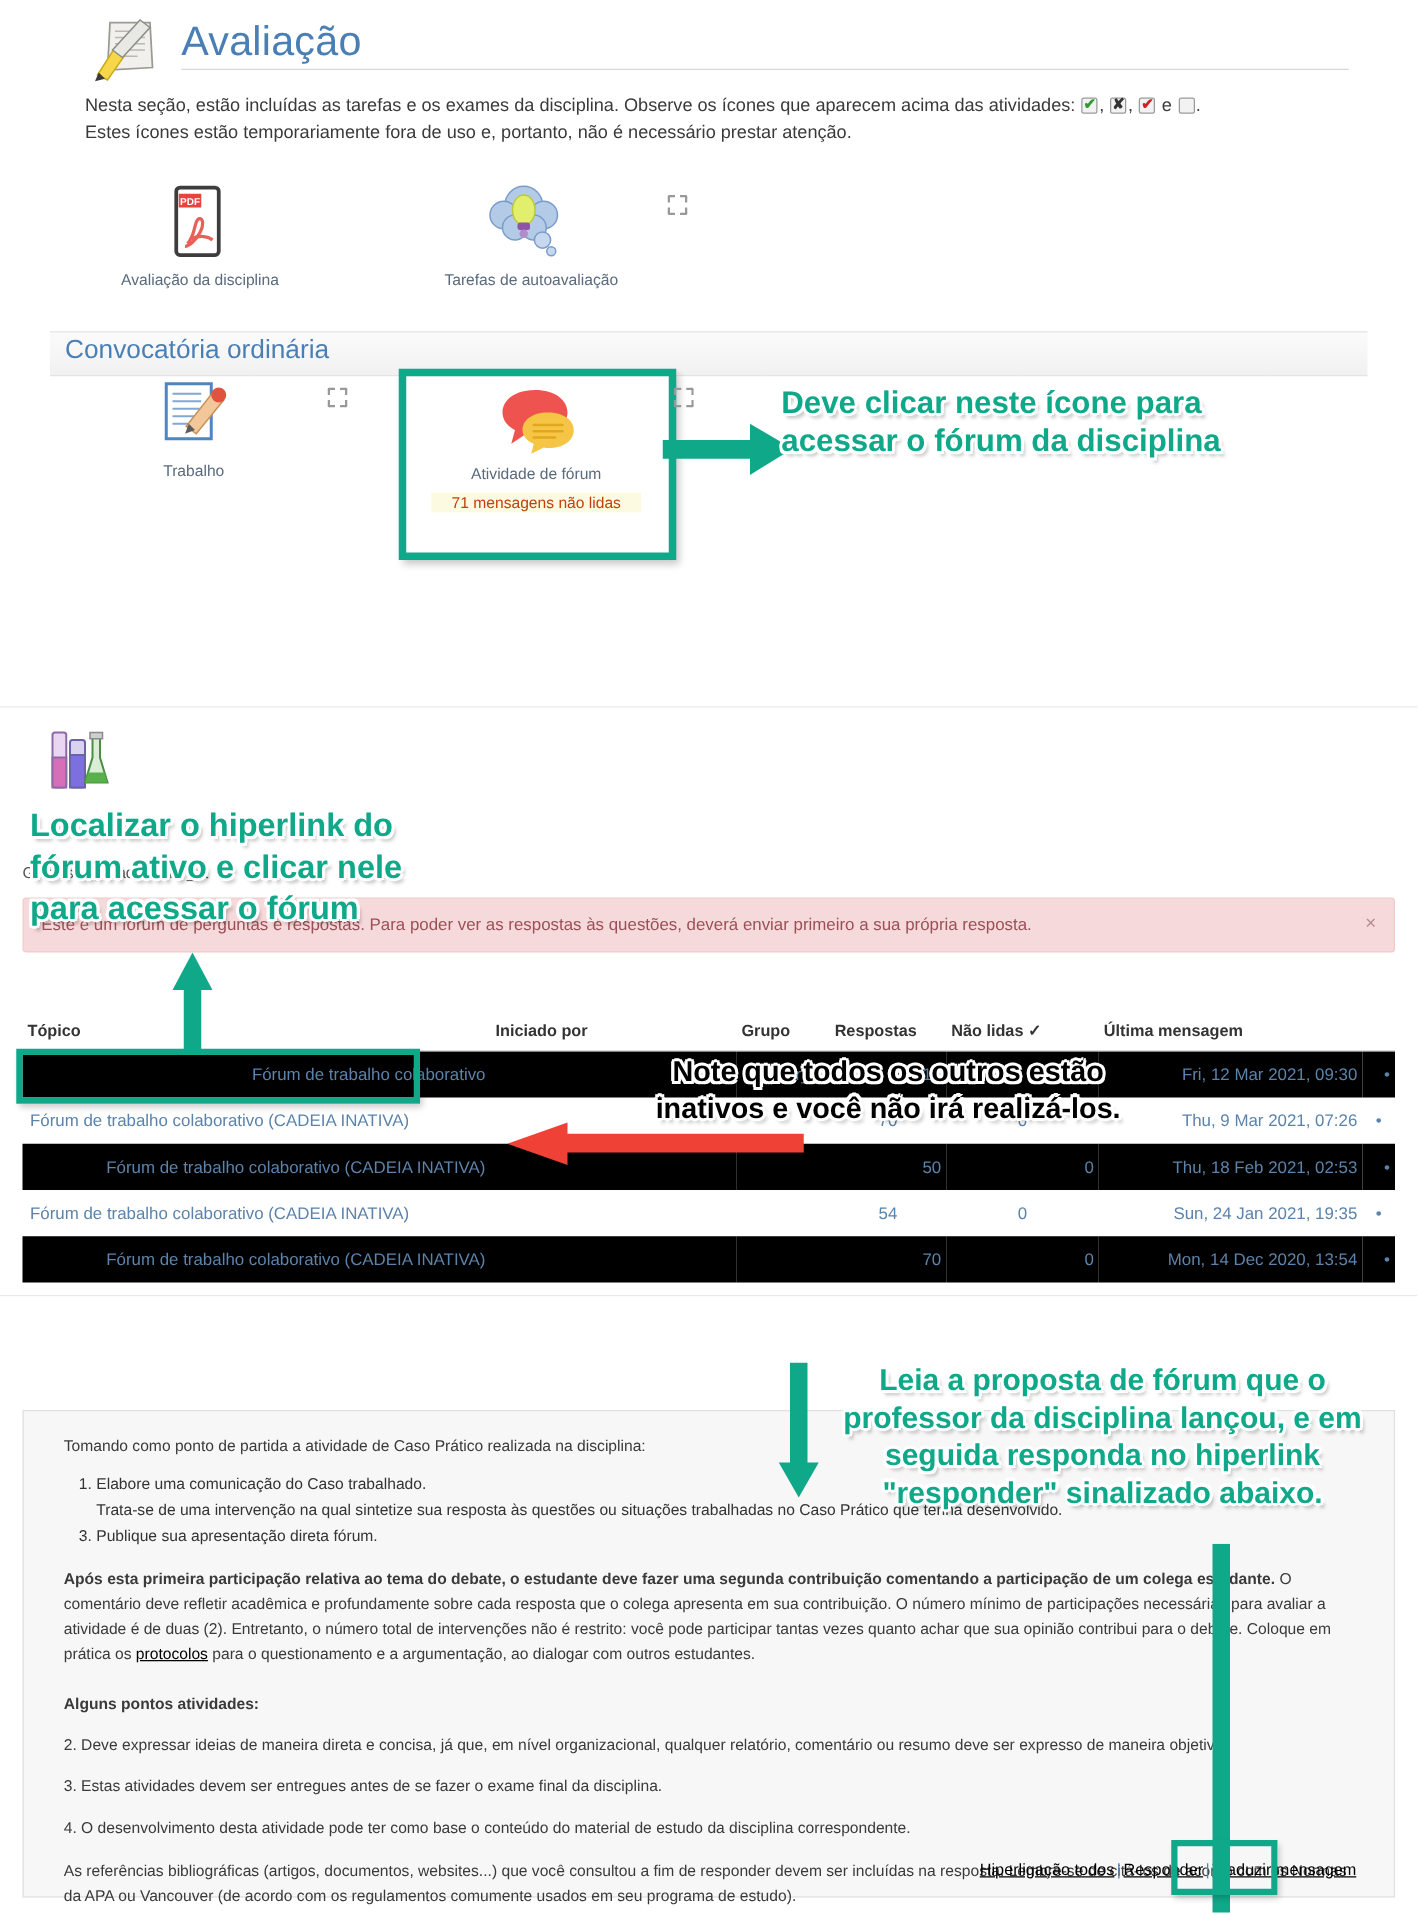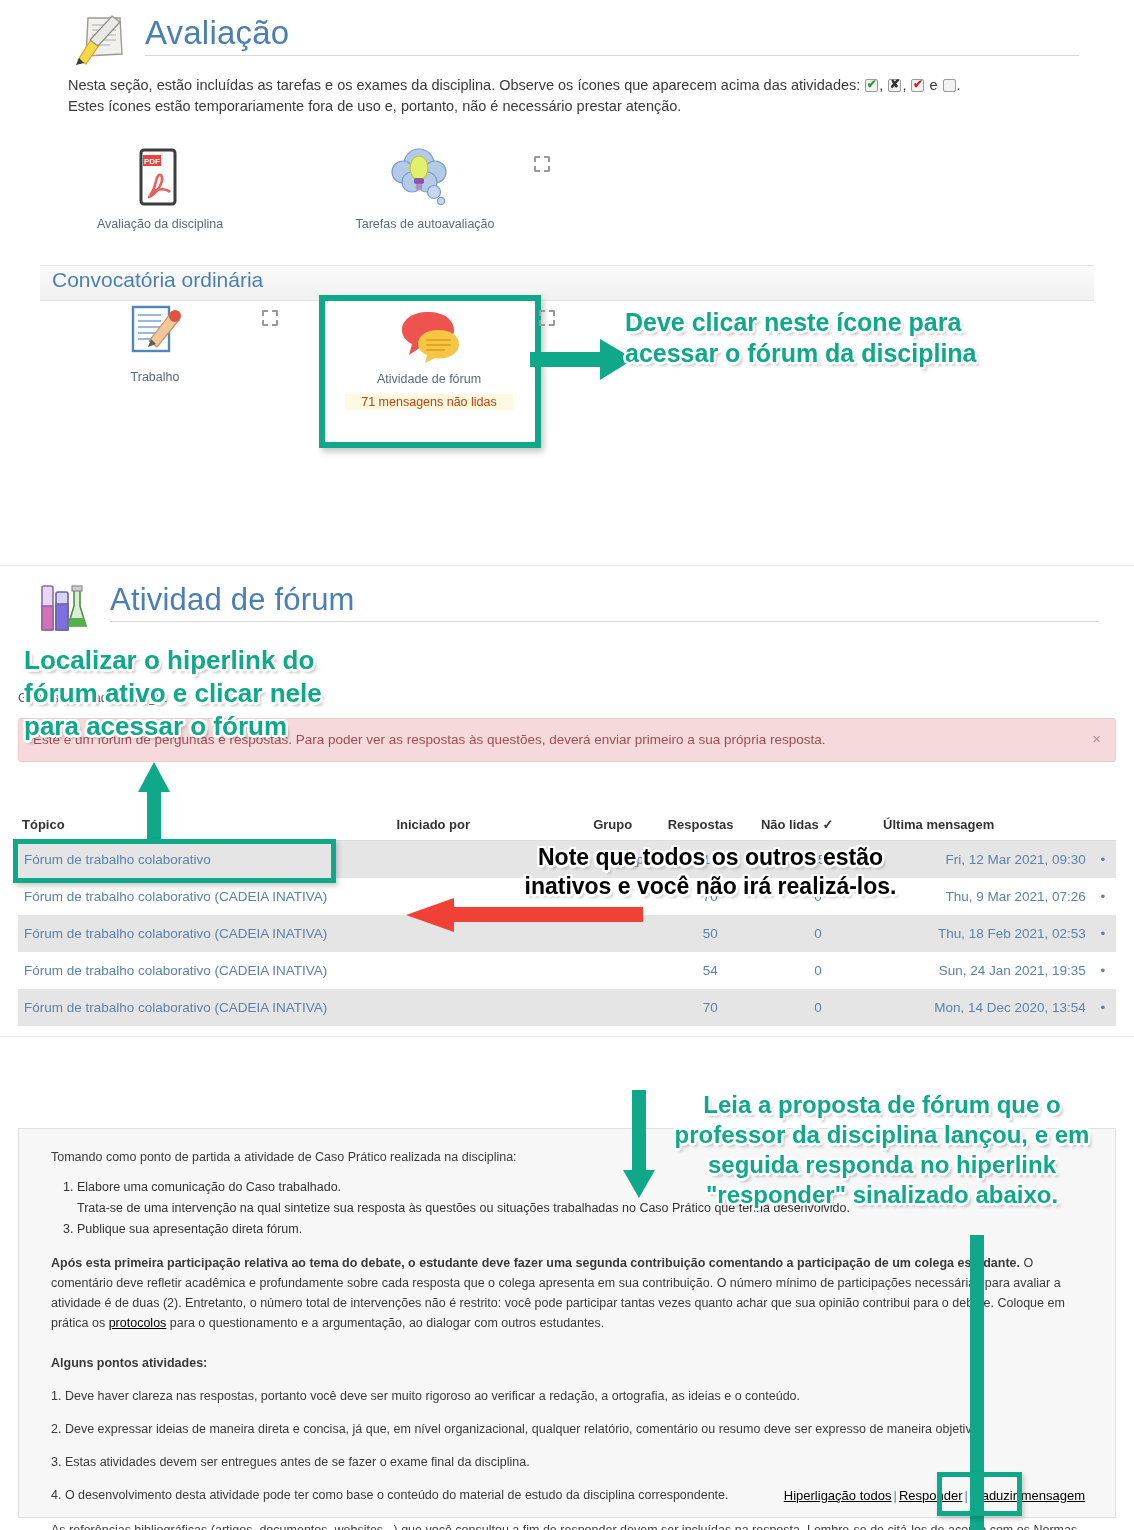--- a/index.html
+++ b/index.html
@@ -96,21 +96,21 @@
 
   table.forum{position:absolute;left:18px;width:1098px;border-collapse:collapse;
               font-size:13.5px;}
   table.forum th{
     text-align:left;font-size:13px;color:#333;font-weight:bold;
     padding:6px 4px 8px 4px;border-bottom:1px solid #ddd;white-space:nowrap;
   }
   table.forum td{
     padding:11px 4px;color:#5b83ab;white-space:nowrap;border:0;
   }
-  table.forum tr.odd td{background:#e5e5e5;}
+  table.forum tr.odd td{background:#000000;text-align:right;}
   table.forum td.topic{padding-left:6px;}
   td.num,th.num{text-align:center;}
   td.last,th.last{text-align:right;padding-right:26px;}
   td.dot{text-align:center;color:#777;width:18px;}
   .grp{color:#555;}
 
   
   .post{
     position:absolute;left:18px;width:1098px;
     background:#f7f7f7;border:1px solid #e0e0e0;box-sizing:border-box;
@@ -255,24 +255,20 @@
       <rect x="6" y="4" width="11" height="44" rx="2" fill="#e9d6f2" stroke="#8d6aa5" stroke-width="1.6"></rect>
       <rect x="6" y="24" width="11" height="24" fill="#d66fb8" stroke="#8d6aa5" stroke-width="1.6"></rect>
       <rect x="20" y="10" width="12" height="38" rx="2" fill="#d9d3f0" stroke="#6b63a8" stroke-width="1.6"></rect>
       <rect x="20" y="22" width="12" height="26" fill="#7d6fe0" stroke="#6b63a8" stroke-width="1.6"></rect>
       <path d="M38 8 L38 24 L32 44 L50 44 L44 24 L44 8 Z" fill="#d9eed4" stroke="#4e8c45" stroke-width="1.6"></path>
       <path d="M34.5 36 L47.5 36 L50 44 L32 44 Z" fill="#57b04a"></path>
       <rect x="36" y="4" width="10" height="5" fill="#cfcfcf" stroke="#8a8a8a" stroke-width="1.2"></rect>
     </svg>
   </span>
 
-  <div class="pagehead">
-    <div class="htitle" style="left:110px;top:16px;font-size:31px;">Atividad de fórum</div>
-    <div class="rule" style="left:110px;top:55px;right:35px;"></div>
-  </div>
 
   <div style="position:absolute;left:18px;top:125px;font-size:12.5px;color:#555;">Grupos separados: fnbr_pt</div>
 
   <div class="alert" style="top:152px;">
     <div class="alert-txt">Este é um fórum de perguntas e respostas. Para poder ver as respostas às questões, deverá enviar primeiro a sua própria resposta.</div>
     <div class="alert-x">×</div>
   </div>
 
   <div class="annot" style="left:24px;top:78px;width:420px;font-size:26px;line-height:33px;">Localizar o hiperlink do
 fórum ativo e clicar nele
@@ -370,21 +366,20 @@
       <p>Tomando como ponto de partida a atividade de Caso Prático realizada na disciplina:</p>
       <ol class="ol" style="margin-top:10px;">
         <li>Elabore uma comunicação do Caso trabalhado.</li>
         <li style="list-style:none;margin-left:0;">Trata-se de uma intervenção na qual sintetize sua resposta às questões ou situações trabalhadas no Caso Prático que tenha desenvolvido.</li>
         <li>Publique sua apresentação direta fórum.</li>
       </ol>
       <p style="margin-top:14px;">
         <b>Após esta primeira participação relativa ao tema do debate, o estudante deve fazer uma segunda contribuição comentando a participação de um colega estudante.</b><span> O comentário deve refletir acadêmica e profundamente sobre cada resposta que o colega apresenta em sua contribuição. O número mínimo de participações necessárias para avaliar a atividade é de duas (2). Entretanto, o número total de intervenções não é restrito: você pode participar tantas vezes quanto achar que sua opinião contribui para o debate. Coloque em prática os </span><a class="lnk" href="#">protocolos</a><span> para o questionamento e a argumentação, ao dialogar com outros estudantes.</span>
       </p>
       <p class="b" style="margin-top:20px;">Alguns pontos atividades:</p>
-      <p style="margin-top:13px;">1. Deve haver clareza nas respostas, portanto você deve ser muito rigoroso ao verificar a redação, a ortografia, as ideias e o conteúdo.</p>
       <p style="margin-top:13px;">2. Deve expressar ideias de maneira direta e concisa, já que, em nível organizacional, qualquer relatório, comentário ou resumo deve ser expresso de maneira objetiva.</p>
       <p style="margin-top:13px;">3. Estas atividades devem ser entregues antes de se fazer o exame final da disciplina.</p>
       <p style="margin-top:13px;">4. O desenvolvimento desta atividade pode ter como base o conteúdo do material de estudo da disciplina correspondente.</p>
       <p style="margin-top:15px;">As referências bibliográficas (artigos, documentos, websites...) que você consultou a fim de responder devem ser incluídas na resposta. Lembre-se de citá-los de acordo com os Normas da APA ou Vancouver (de acordo com os regulamentos comumente usados em seu programa de estudo).</p>
     </div>
 
     <div class="footlinks" style="bottom:14px;">
       <a class="lnk" href="#">Hiperligação todos</a><span>|</span><a class="lnk" href="#">Responder</a><span>|</span><a class="lnk" href="#">Traduzir mensagem</a>
     </div>
   </div>

